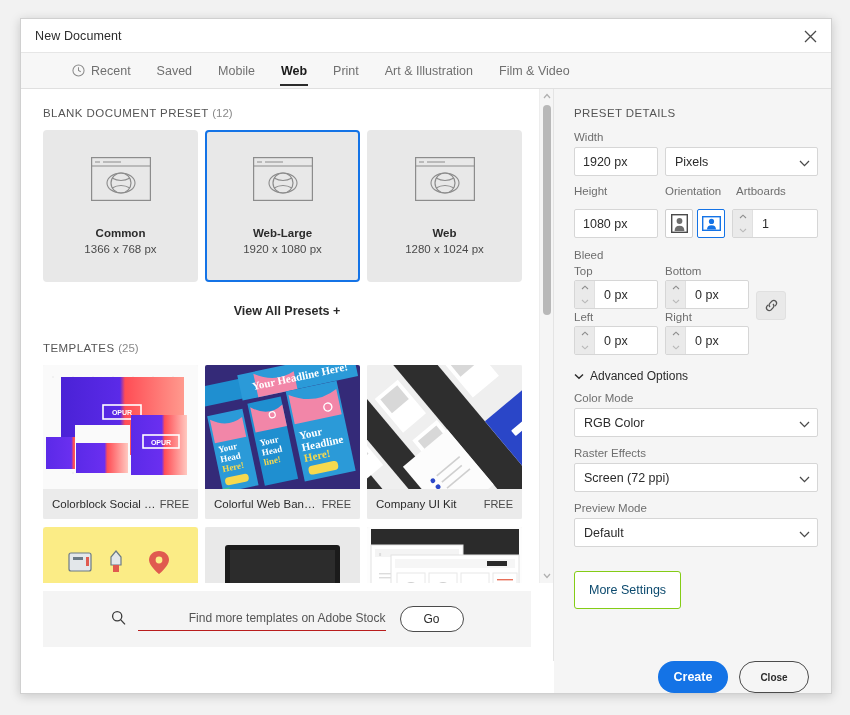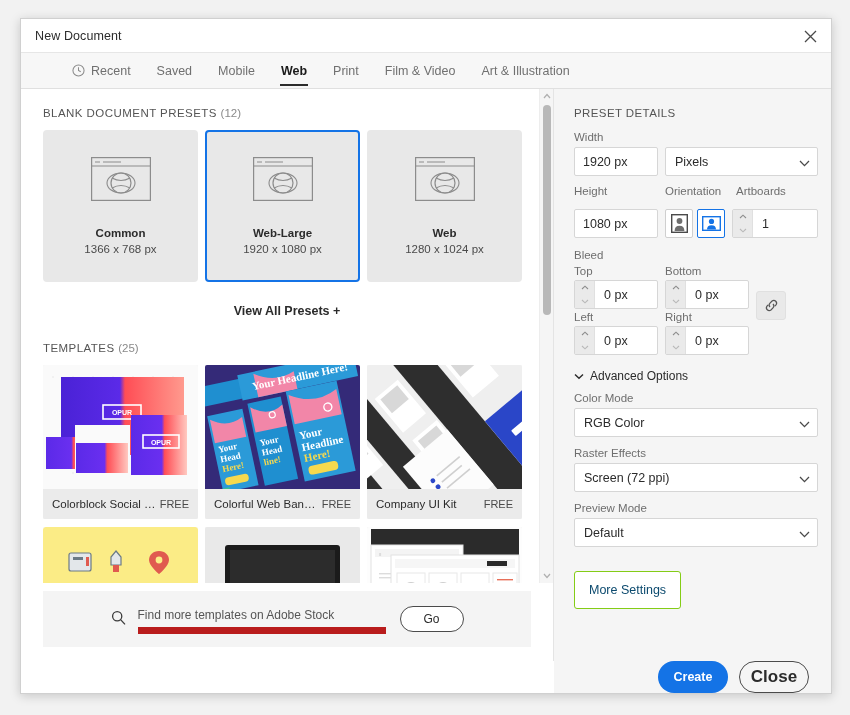--- a/index.html
+++ b/index.html
@@ -138,25 +138,26 @@
     flex: 0 0 56px;
     margin: 8px 22px 14px 22px;
     background: #f4f4f4;
     display: flex; align-items: center; justify-content: center;
     gap: 14px;
   }
   .stock-search { display: flex; align-items: center; gap: 12px; }
   .search-icon { color: #3a3a3a; }
   .stock-input {
     width: 248px;
-    border: none; border-bottom: 7px solid #b91c1c;
+    border: none; border-bottom: 1px solid #b91c1c;
     background: transparent;
     font-family: "Liberation Sans", sans-serif;
     font-size: 12px; color: #555; padding: 4px 0 5px 0;
     outline: none;
+    text-align: right;
   }
   .stock-input::placeholder { color: #555; }
   .go-btn {
     width: 64px; height: 26px;
     border: 1px solid #4b4b4b; border-radius: 13px;
     background: #fff; color: #2b2b2b;
     font-family: "Liberation Sans", sans-serif;
     font-size: 12px; cursor: pointer;
   }
   
@@ -262,21 +263,21 @@
     width: 70px; height: 32px; border-radius: 16px;
     background: #1473e6; color: #fff; border: none;
     font-family: "Liberation Sans", sans-serif;
     font-size: 12.5px; font-weight: bold; cursor: pointer;
   }
   .btn-close {
     width: 70px; height: 32px; border-radius: 16px;
     background: #f5f5f5; color: #2b2b2b;
     border: 1px solid #4b4b4b;
     font-family: "Liberation Sans", sans-serif;
-    font-size: 17px; font-weight: bold; cursor: pointer;
+    font-size: 10px; font-weight: bold; cursor: pointer;
   }
   .footer-wrap { display:flex; }
   .footer-left { width: 533px; flex: 0 0 533px; background:#ffffff;}
   .footer-right { flex: 1; }
 </style>
 </head>
 <body>
 
 <div class="dialog">
 
@@ -305,34 +306,34 @@
     <div class="tab">
       <span>Mobile</span>
     </div>
     <div class="tab active">
       <span>Web</span>
     </div>
     <div class="tab">
       <span>Print</span>
     </div>
     <div class="tab">
+      <span>Art &amp; Illustration</span>
+    </div>
+    <div class="tab">
       <span>Film &amp; Video</span>
-    </div>
-    <div class="tab">
-      <span>Art &amp; Illustration</span>
     </div>
   </div>
 
   <div class="body">
 
     <div class="left-pane">
       <div class="scroll-area">
 
         <div class="section-title">
-          <span>BLANK DOCUMENT PRESETS</span>
+          <span>BLANK DOCUMENT PRESET</span>
           <span class="count">(12)</span>
         </div>
 
         <div class="preset-row">
           <div class="preset-card">
             <span class="preset-thumb">
               <svg width="60" height="44" viewBox="0 0 60 44">
                 <rect x="0.6" y="0.6" width="58.8" height="42.8" fill="none" stroke="#8c8c8c" stroke-width="1.2"></rect>
                 <path d="M0.6 9 H59.4" stroke="#8c8c8c" stroke-width="1.2"></path>
                 <path d="M4 5 H9 M12 5 H30" stroke="#8c8c8c" stroke-width="1.2"></path>

